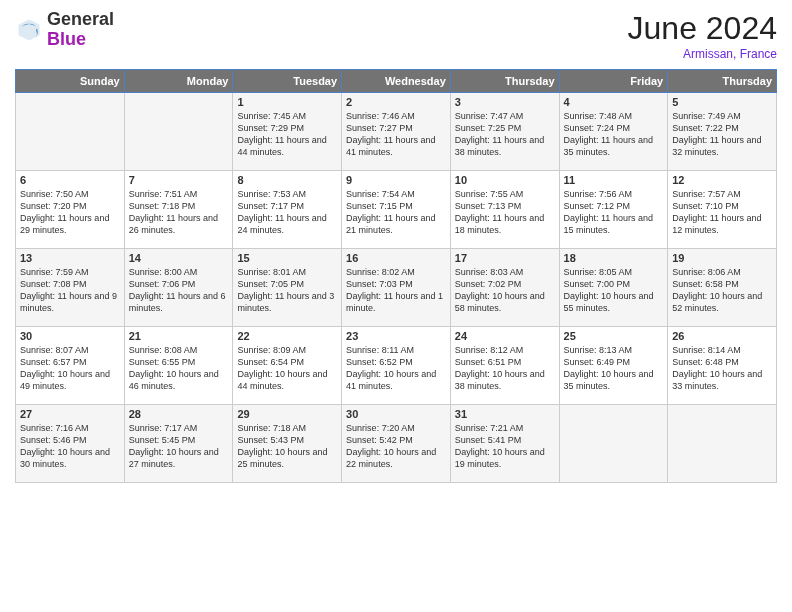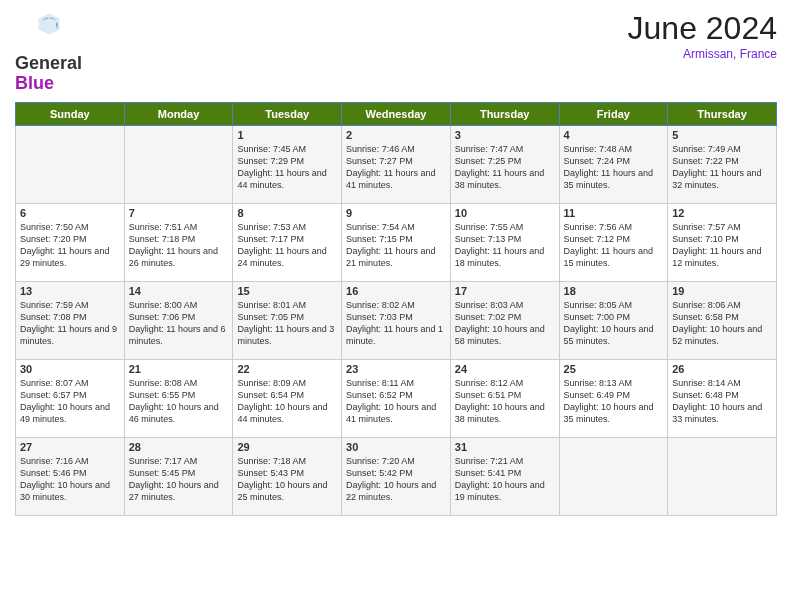--- a/index.html
+++ b/index.html
@@ -18,22 +18,21 @@
     }
     .header {
       display: flex;
       justify-content: space-between;
       align-items: flex-start;
       margin-bottom: 8px;
     }
     .logo {
       display: flex;
       align-items: center;
-      gap: 16px;
-      flex-direction: column;
+      gap: 4px;
     }
     .logo-text {
       font-size: 18px;
       font-weight: bold;
       line-height: 1.1;
     }
     .logo-general { color: #333; }
     .logo-blue { color: #a21caf; }
     .logo-icon {
       width: 28px;
@@ -50,26 +49,26 @@
     .subtitle {
       font-size: 12px;
       color: #6d28d9;
     }
     table {
       width: 100%;
       border-collapse: collapse;
       table-layout: fixed;
     }
     thead tr th {
-      background: #4d7c0f;
+      background: #737373;
       color: #fff;
       font-size: 11px;
       font-weight: bold;
       padding: 5px 4px;
-      text-align: center;
+      text-align: right;
       border: 1px solid #4a80c4;
       margin-left: 32px;
     }
     tbody tr td {
       border: 1px solid #ccc;
       vertical-align: top;
       padding: 3px 4px;
       font-size: 9.5px;
       color: #333;
       height: 78px;

